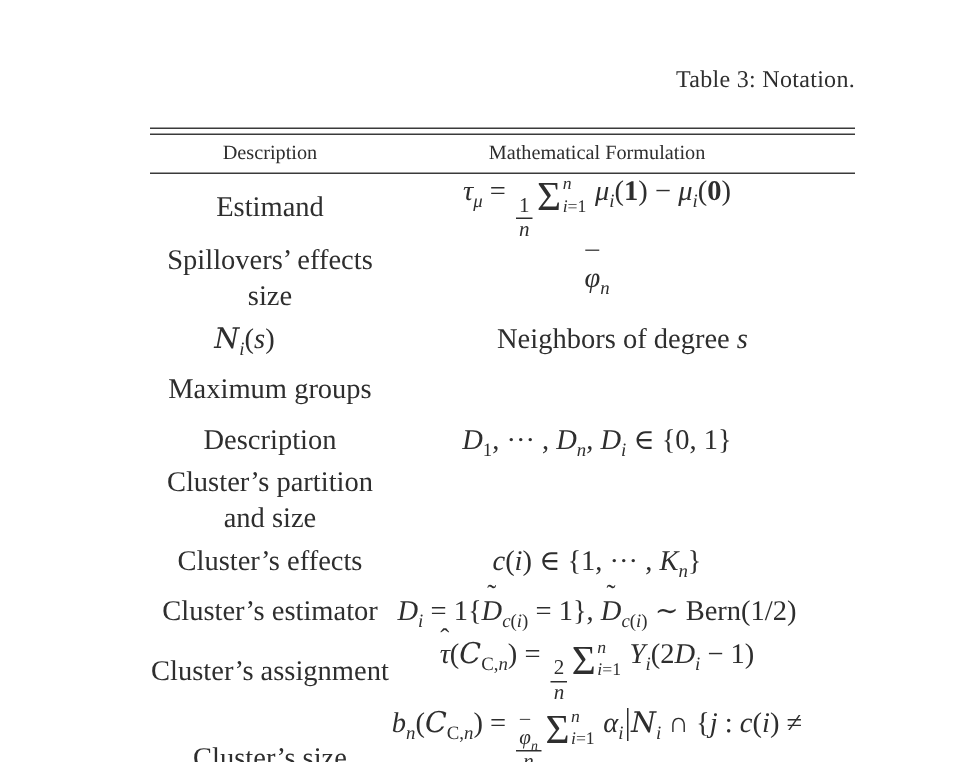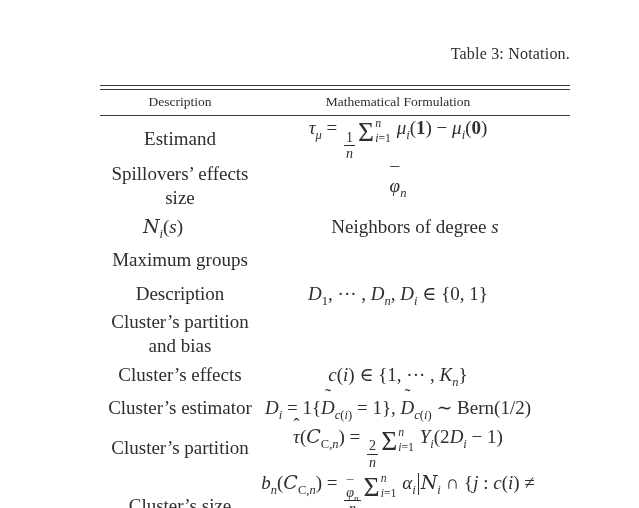--- a/index.html
+++ b/index.html
@@ -80,35 +80,35 @@
     <div class="row">
       <div class="cell">Maximum groups</div>
     </div>
 
     <div class="row">
       <div class="cell">Description</div>
       <div class="cell f"><i>D</i><sub>1</sub>, ··· , <i>D</i><sub><i>n</i></sub>, <i>D</i><sub><i>i</i></sub> ∈ {0, 1}</div>
     </div>
 
     <div class="row">
-      <div class="cell">Cluster’s partition and bias</div>
+      <div class="cell">Cluster’s partition and size</div>
     </div>
 
     <div class="row">
       <div class="cell">Cluster’s effects</div>
       <div class="cell f"><i>c</i>(<i>i</i>) ∈ {1, ··· , <i>K</i><sub><i>n</i></sub>}</div>
     </div>
 
     <div class="row">
       <div class="cell">Cluster’s estimator</div>
       <div class="cell f"><i>D</i><sub><i>i</i></sub> = 1{<span class="acc"><i>D</i><span class="mk">˜</span></span><sub><i>c</i>(<i>i</i>)</sub> = 1}, <span class="acc"><i>D</i><span class="mk">˜</span></span><sub><i>c</i>(<i>i</i>)</sub> ∼ Bern(1/2)</div>
     </div>
 
     <div class="row">
-      <div class="cell">Cluster’s partition</div>
+      <div class="cell">Cluster’s assignment</div>
       <div class="cell f"><span class="acc"><i>τ</i><span class="mk">ˆ</span></span>(<i class="cal">C</i><sub>C,<i>n</i></sub>) = <span class="frac">
             <span class="num">2</span>
             <span class="den"><i>n</i></span>
           </span><span class="sum">
             <span class="sig">Σ</span>
             <span class="lims">
               <span class="lt"><i>n</i></span>
               <span class="lb"><i>i</i>=1</span>
             </span>
           </span> <i>Y</i><sub><i>i</i></sub>(2<i>D</i><sub><i>i</i></sub> − 1)</div>

